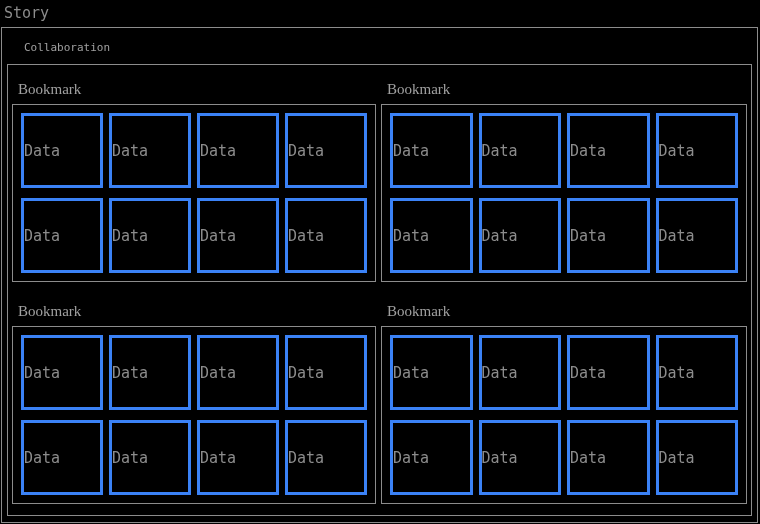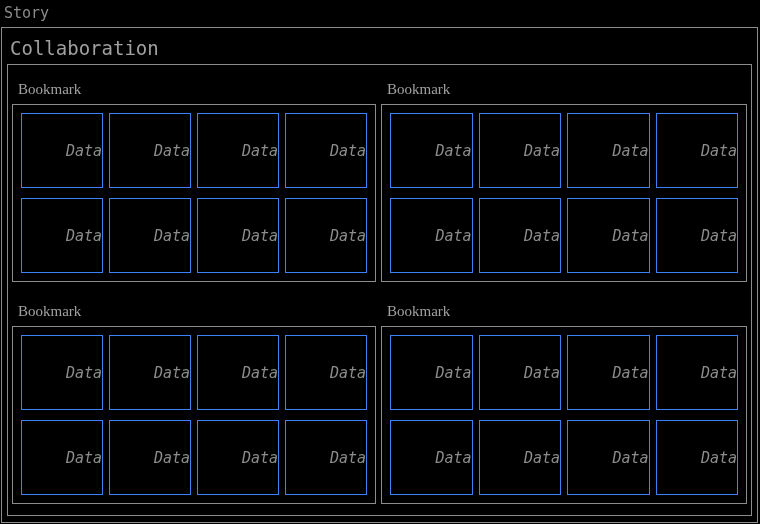--- a/index.html
+++ b/index.html
@@ -41,23 +41,23 @@
     top: 27px;
     width: 757px;
     height: 496px;
     box-sizing: border-box;
     border: 1px solid #8c8c8c;
   }
 
   
   .collab-title {
     position: absolute;
-    left: 10px;
+    left: 24px;
     top: 37px;
-    font-size: 19px;
+    font-size: 11px;
     line-height: 22px;
     color: #a0a0a0;
     white-space: nowrap;
   }
   .collab-box {
     position: absolute;
     left: 7px;
     top: 64px;
     width: 745px;
     height: 452px;
@@ -110,26 +110,25 @@
     right: 8px;
     bottom: 8px;
     display: grid;
     grid-template-columns: repeat(4, 1fr);
     grid-template-rows: repeat(2, 1fr);
     column-gap: 6px;
     row-gap: 10px;
   }
   .data-cell {
     box-sizing: border-box;
-    border: 1px solid #3b82f6;
+    border: 3px solid #3b82f6;
     display: flex;
     align-items: center;
-    justify-content: flex-end;
+    justify-content: flex-start;
     background: #000000;
-    font-style: italic;
   }
   .data-label {
     font-size: 15px;
     line-height: 18px;
     color: #8c8c8c;
     white-space: nowrap;
   }
 </style>
 </head>
 <body>

